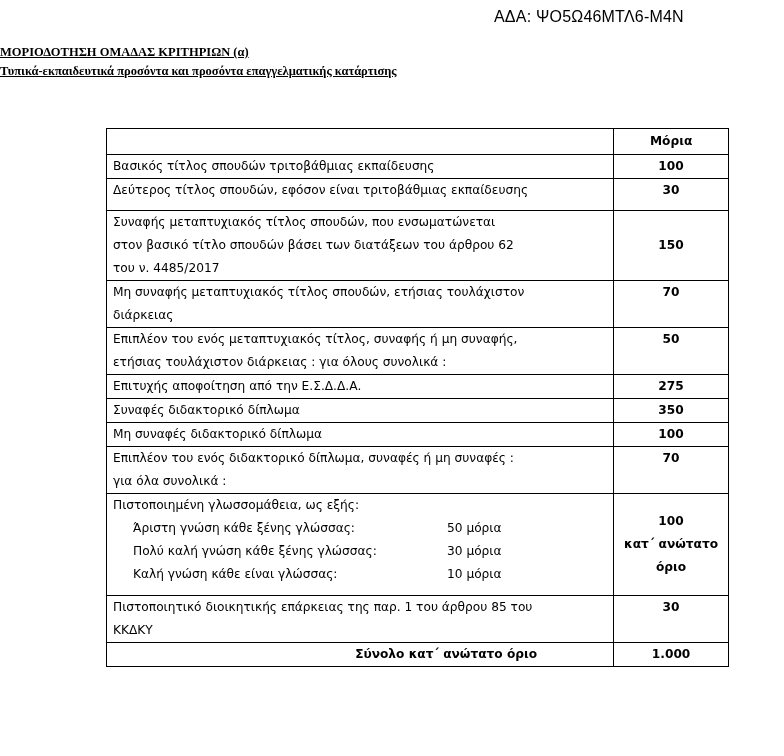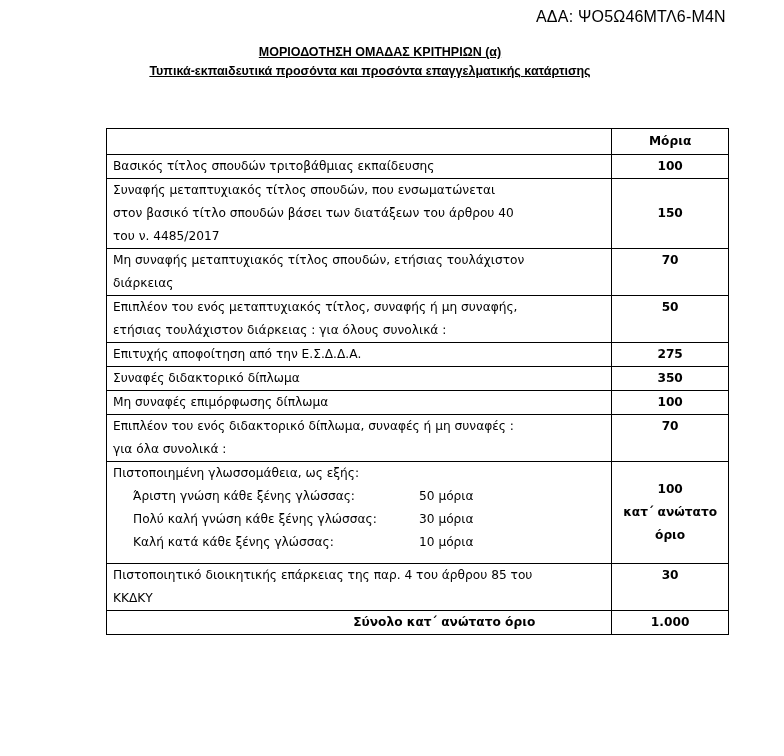--- a/index.html
+++ b/index.html
@@ -1,27 +1,27 @@
 <!DOCTYPE html>
 <html><head>
 <meta charset="utf-8">
 <style>
   html, body { margin: 0; padding: 0; background: #ffffff; }
   body { width: 784px; height: 756px; position: relative; overflow: hidden; color: #000; font-family: "DejaVu Sans", sans-serif; }
-  .ada { position: absolute; left: 536px; top: 8px; font-family: "Liberation Sans", sans-serif; font-size: 16px; letter-spacing: 0.2px; }
-  .title1, .title2 { position: absolute; left: 0; width: 784px; text-align: center; font-family: Liberation Sans, sans-serif; font-weight: bold; text-decoration: underline; font-size: 12.5px; }
+  .ada { position: absolute; left: 494px; top: 8px; font-family: "Liberation Sans", sans-serif; font-size: 16px; letter-spacing: 0.2px; }
+  .title1, .title2 { position: absolute; left: 0; width: 784px; font-family: Liberation Serif, serif; font-weight: bold; text-decoration: underline; font-size: 12.5px; }
   .title1 { top: 45px; left: 0; width: 760px; }
   .title2 { top: 64px; left: 0; width: 740px; }
   table.grid { position: absolute; left: 106px; top: 128px; border-collapse: collapse; width: 623px; font-family: "DejaVu Sans", sans-serif; font-size: 12.2px; }
   table.grid td { border: 1.3px solid #000; padding: 0 6px; vertical-align: top; line-height: 23px; }
   td.crit { width: 478px; margin-top: 16px; }
   td.pts { width: 120px; text-align: center; font-weight: bold; vertical-align: bottom; }
   td.pts.top { vertical-align: top; }
   td.pts.mid { vertical-align: middle; }
-  .sub { display: flex; padding-left: 20px; }
+  .sub { display: flex; padding-left: 20px; gap: 28px; }
   .sub .lbl { width: 286px; }
   .sum-label { text-align: right; padding-right: 76px !important; font-weight: bold; }
 </style>
 </head>
 <body>
 
 <div class="ada">ΑΔΑ: ΨΟ5Ω46ΜΤΛ6-Μ4Ν</div>
 <div class="title1">ΜΟΡΙΟΔΟΤΗΣΗ ΟΜΑΔΑΣ ΚΡΙΤΗΡΙΩΝ (α)</div>
 <div class="title2">Τυπικά-εκπαιδευτικά προσόντα και προσόντα επαγγελματικής κατάρτισης</div>
 
@@ -31,24 +31,30 @@
     <td class="crit"></td>
     <td class="pts top" style="line-height:24px">Μόρια</td>
   </tr>
 
   <tr style="height:23px">
     <td class="crit">
           <div>Βασικός τίτλος σπουδών τριτοβάθμιας εκπαίδευσης</div>
         </td>
     <td class="pts top">100</td>
   </tr>
+  <tr style="height:32px">
+    <td class="crit">
+          <div>Δεύτερος τίτλος σπουδών, εφόσον είναι τριτοβάθμιας εκπαίδευσης</div>
+        </td>
+    <td class="pts top">30</td>
+  </tr>
   <tr style="height:69px">
     <td class="crit">
       <div>Συναφής μεταπτυχιακός τίτλος σπουδών, που ενσωματώνεται</div>
-      <div>στον βασικό τίτλο σπουδών βάσει των διατάξεων του άρθρου 40</div>
+      <div>στον βασικό τίτλο σπουδών βάσει των διατάξεων του άρθρου 62</div>
       <div>του ν. 4485/2017</div>
     </td>
     <td class="pts mid">150</td>
   </tr>
   <tr style="height:43px">
     <td class="crit">
       <div>Μη συναφής μεταπτυχιακός τίτλος σπουδών, ετήσιας τουλάχιστον</div>
       <div>διάρκειας</div>
     </td>
     <td class="pts">70</td>
@@ -67,21 +73,21 @@
     <td class="pts top">275</td>
   </tr>
   <tr style="height:23px">
     <td class="crit">
           <div>Συναφές διδακτορικό δίπλωμα</div>
         </td>
     <td class="pts top">350</td>
   </tr>
   <tr style="height:23px">
     <td class="crit">
-          <div>Μη συναφές επιμόρφωσης δίπλωμα</div>
+          <div>Μη συναφές διδακτορικό δίπλωμα</div>
         </td>
     <td class="pts top">100</td>
   </tr>
   <tr style="height:45px">
     <td class="crit">
       <div>Επιπλέον του ενός διδακτορικό δίπλωμα, συναφές ή μη συναφές :</div>
       <div>για όλα συνολικά :</div>
     </td>
     <td class="pts">70</td>
   </tr>
@@ -91,34 +97,34 @@
       <div>Πιστοποιημένη γλωσσομάθεια, ως εξής:</div>
       <div class="sub">
         <span class="lbl">Άριστη γνώση κάθε ξένης γλώσσας:</span>
         <span>50 μόρια</span>
       </div>
       <div class="sub">
         <span class="lbl">Πολύ καλή γνώση κάθε ξένης γλώσσας:</span>
         <span>30 μόρια</span>
       </div>
       <div class="sub">
-        <span class="lbl">Καλή κατά κάθε ξένης γλώσσας:</span>
+        <span class="lbl">Καλή γνώση κάθε είναι γλώσσας:</span>
         <span>10 μόρια</span>
       </div>
     </td>
     <td class="pts mid">
       <div>100</div>
       <div>κατ΄ ανώτατο</div>
       <div>όριο</div>
     </td>
   </tr>
 
   <tr style="height:42px">
     <td class="crit">
-      <div>Πιστοποιητικό διοικητικής επάρκειας της παρ. 4 του άρθρου 85 του</div>
+      <div>Πιστοποιητικό διοικητικής επάρκειας της παρ. 1 του άρθρου 85 του</div>
       <div>ΚΚΔΚΥ</div>
     </td>
     <td class="pts top">30</td>
   </tr>
 
   <tr style="height:24px">
     <td class="crit sum-label">Σύνολο κατ΄ ανώτατο όριο</td>
     <td class="pts top">1.000</td>
   </tr>
 </tbody>

